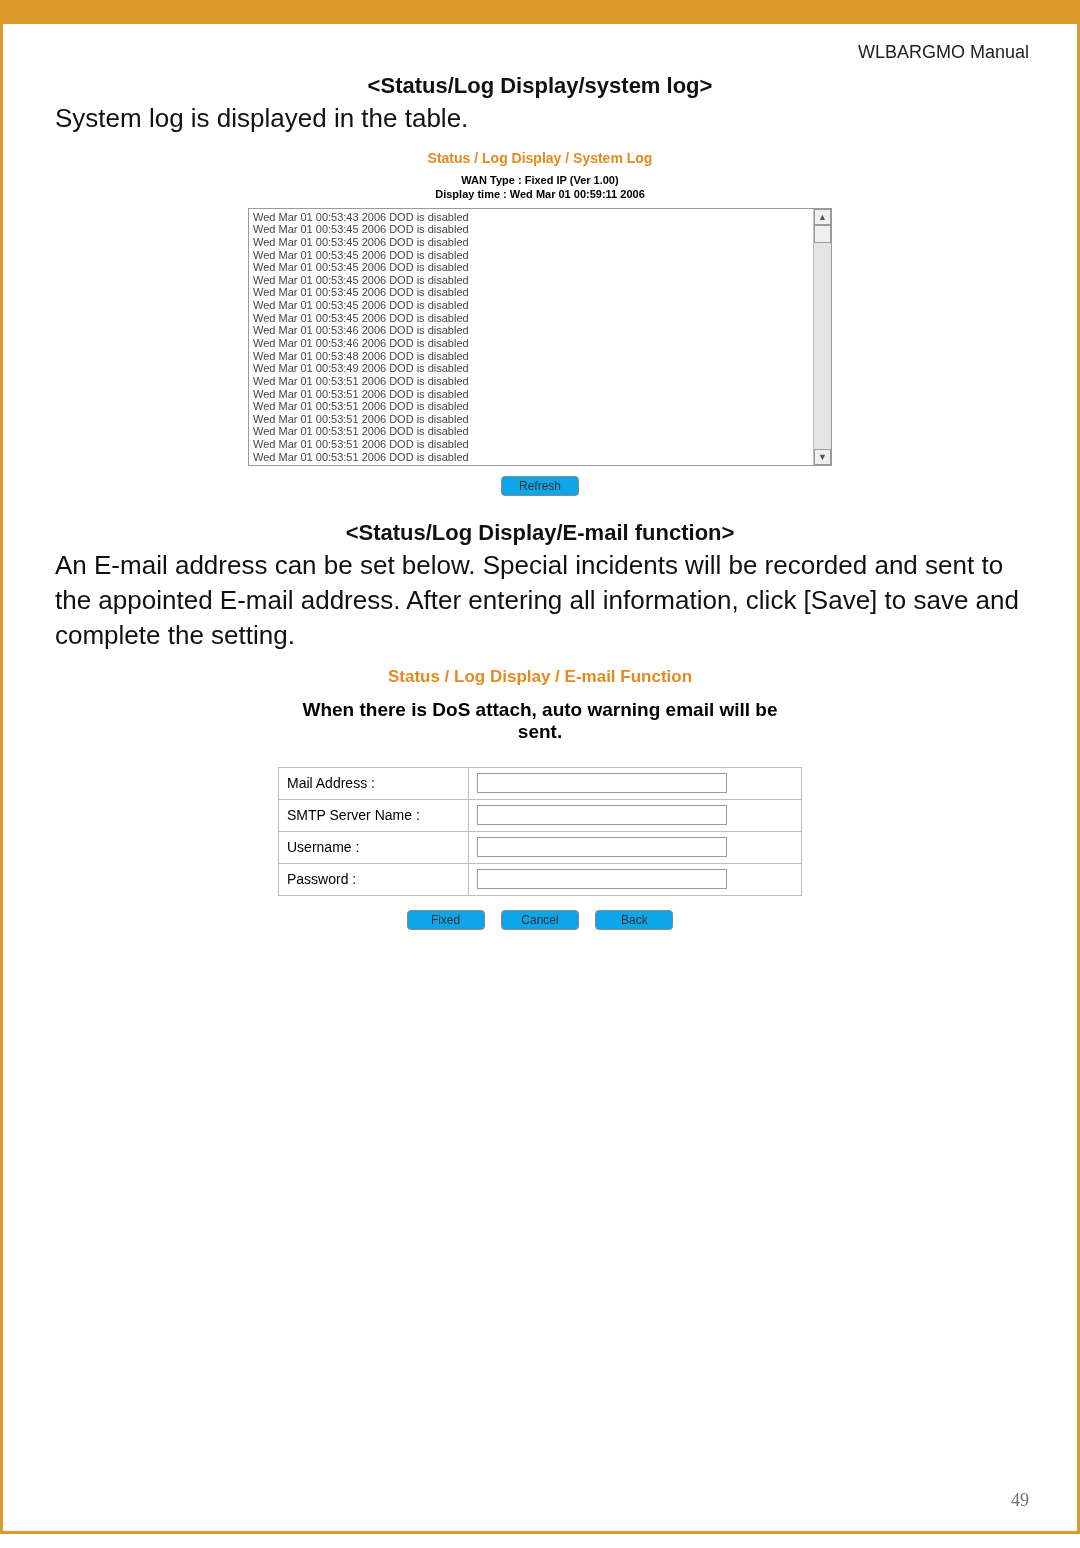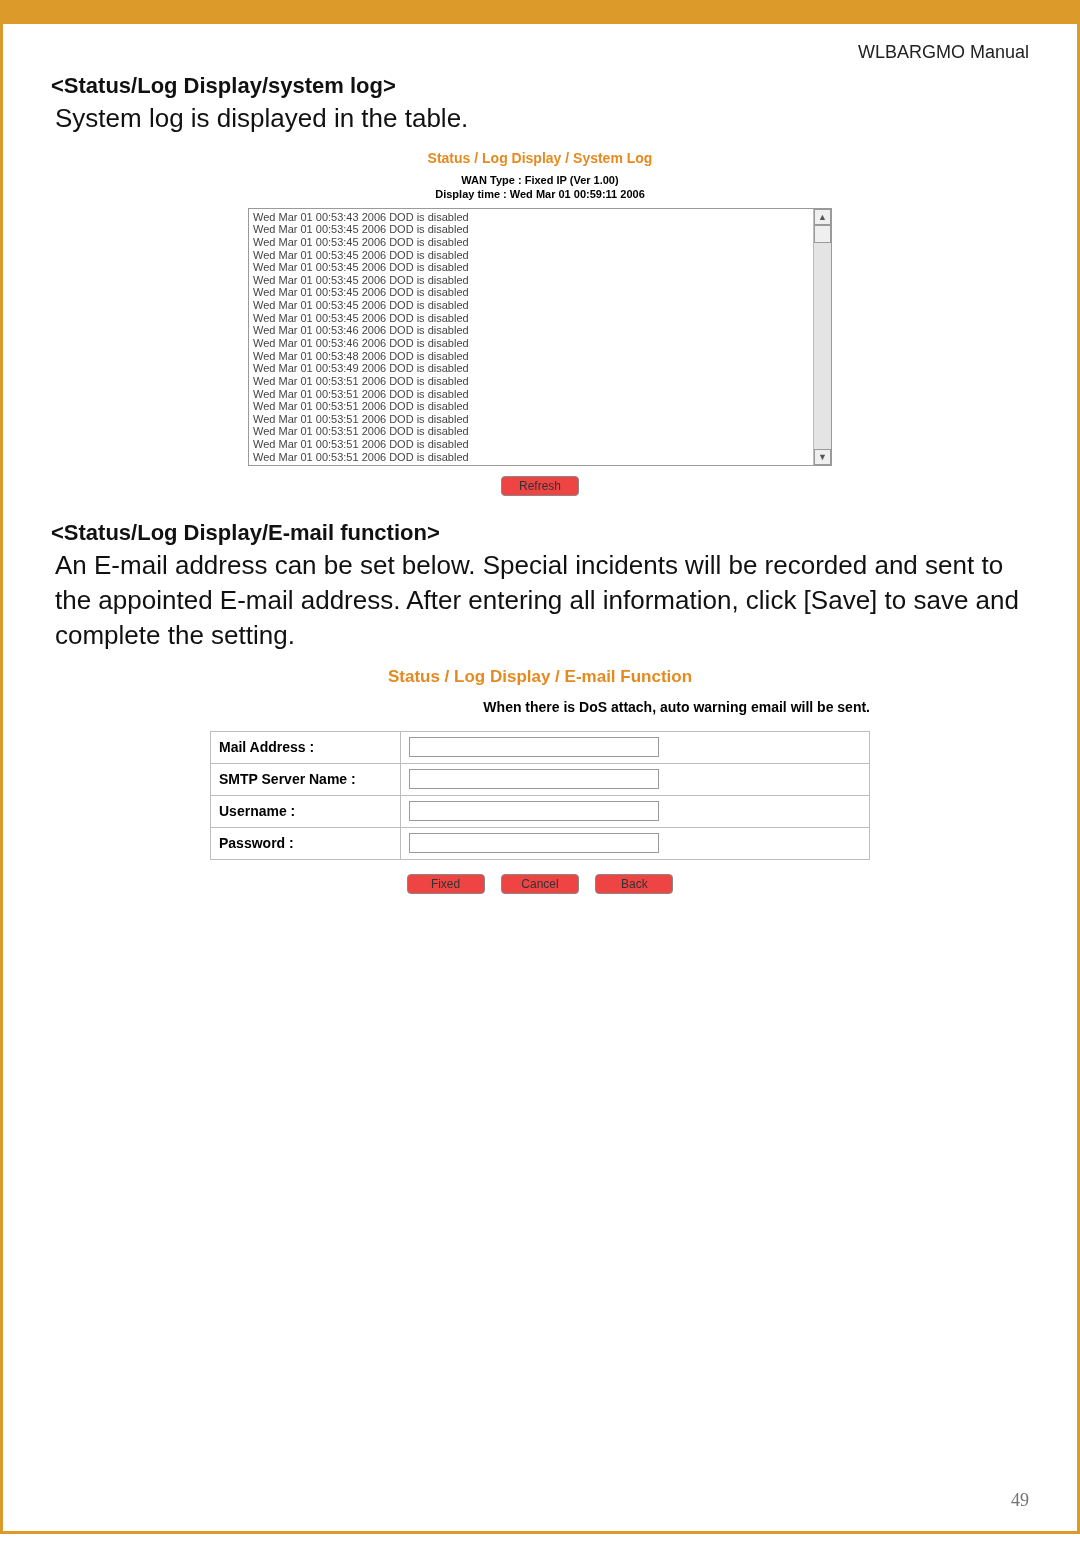--- a/index.html
+++ b/index.html
@@ -27,20 +27,21 @@
     text-align: right;
     font-size: 18px;
     color: #222;
     margin-bottom: 8px;
   }
   .sec-title {
     font-size: 22px;
     font-weight: 700;
     color: #111;
     margin: 10px 0 2px 0;
+    text-align: center;
   }
   .sec-desc {
     font-size: 26px;
     color: #111;
     margin: 2px 0 14px 4px;
     line-height: 1.35;
   }
 
   
   .log-wrap {
@@ -102,60 +103,60 @@
   .refresh-row {
     text-align: center;
     margin-top: 10px;
   }
   .btn {
     display: inline-block;
     min-width: 78px;
     padding: 2px 12px;
     border: 1px solid #888;
     border-radius: 4px;
-    background: #ef4444;
+    background: #0ea5e9;
     font-size: 12px;
     color: #333;
     text-align: center;
     margin: 0 6px;
   }
 
   
   .email-wrap {
-    width: 660px;
+    width: 524px;
     margin: 12px auto 0 auto;
   }
   .email-orange {
     text-align: center;
     color: #e58a1f;
     font-weight: 700;
     font-size: 17px;
     margin-bottom: 12px;
   }
   .attach-note {
-    text-align: right;
-    font-weight: 700;
-    font-size: 14px;
-    margin-bottom: 16px;
+    text-align: center;
+    font-weight: 700;
+    font-size: 19px;
+    margin-bottom: 24px;
   }
   .email-table {
     width: 100%;
     border-collapse: collapse;
     border: 1px solid #bdbdbd;
   }
   .email-table td {
     border: 1px solid #bdbdbd;
     padding: 4px 8px;
     font-size: 14px;
     vertical-align: middle;
     height: 32px;
   }
   .email-table td.label {
     width: 190px;
-    font-weight: 700;
+    font-weight: 400;
   }
   .email-table input[type="text"],
   .email-table input[type="password"] {
     width: 250px;
     height: 20px;
     border: 1px solid #9a9a9a;
     font-size: 12px;
     padding: 0 3px;
   }
   .btn-row {

